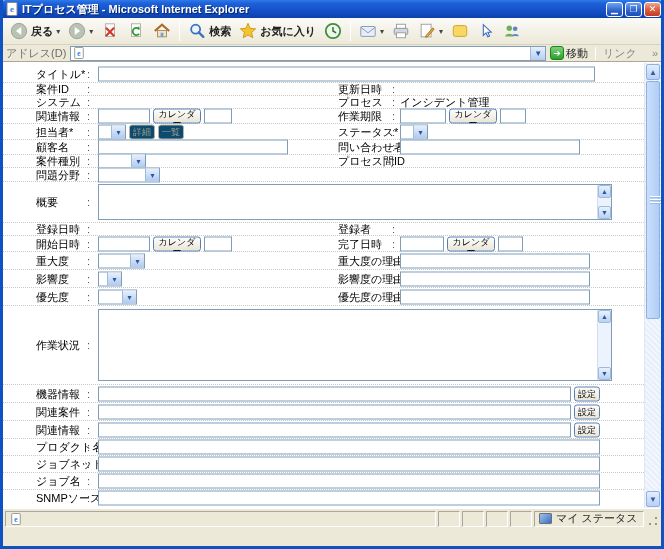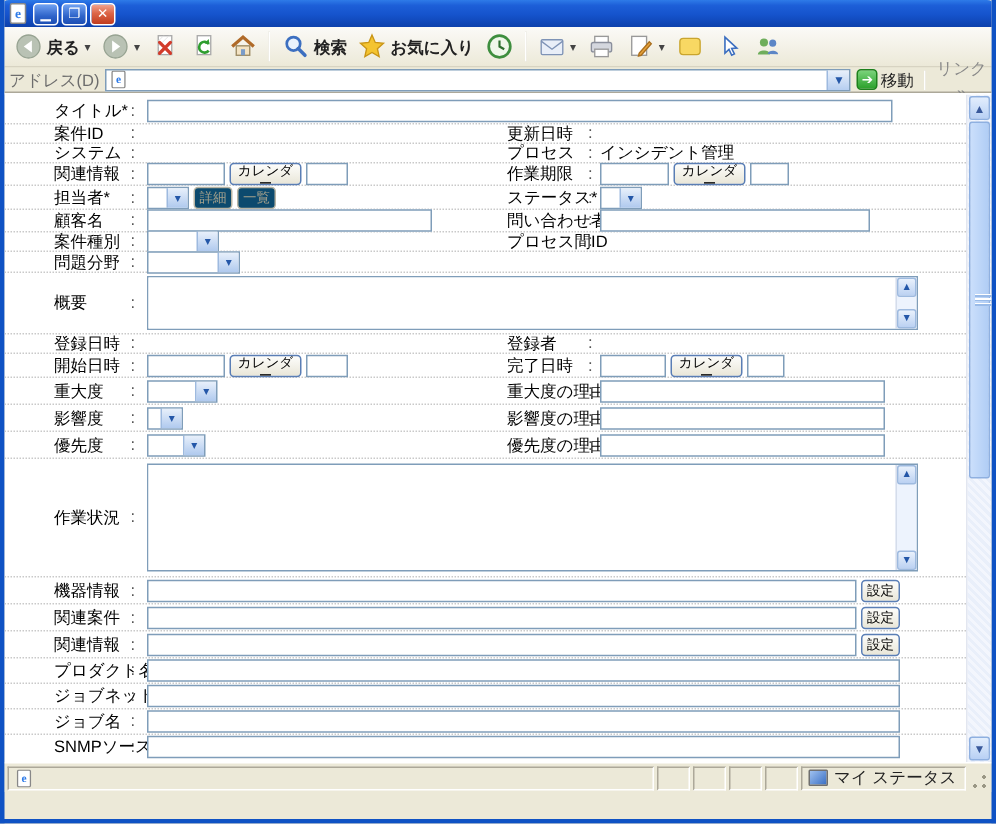--- a/index.html
+++ b/index.html
@@ -40,21 +40,21 @@
   
   .addressbar{height:17px;display:flex;align-items:center;background:#ECE9D8;padding:0 3px;gap:4px;border-bottom:1px solid #ACA899;}
   .addr-label{font-size:11px;color:#6d6d6d;white-space:nowrap;}
   .addr-field{flex:1;height:15px;background:#fff;border:1px solid #7F9DB9;display:flex;align-items:center;padding-left:2px;}
   .addr-field input{flex:1;border:none;outline:none;font-size:11px;height:11px;padding:0 2px;font-family:inherit;}
   .addr-drop{width:15px;height:13px;background:linear-gradient(180deg,#E8F0FB,#B6CEF0);border-left:1px solid #9EBADF;
     display:flex;align-items:center;justify-content:center;font-size:8px;color:#2457A8;}
   .go-btn{display:flex;align-items:center;gap:2px;font-size:11px;color:#222;white-space:nowrap;}
   .go-icon{width:14px;height:14px;border-radius:3px;background:linear-gradient(180deg,#7BD37B,#2BA12B);
     color:#fff;font-size:9px;display:flex;align-items:center;justify-content:center;font-weight:bold;border:1px solid #1d801d;}
-  .links{font-size:11px;color:#888;white-space:nowrap;display:flex;gap:3px;align-items:center;flex-direction:column;}
+  .links{font-size:11px;color:#888;white-space:nowrap;display:flex;gap:15px;align-items:center;}
   
   .content{position:relative;height:446px;background:#fff;border-top:1px solid #fff;overflow:hidden;}
   .formarea{position:absolute;left:0;top:2px;right:17px;}
   .frow{position:relative;border-bottom:1px dotted #c9c9c9;}
   .lab{position:absolute;left:33px;top:50%;transform:translateY(-50%);font-size:11px;color:#000;white-space:nowrap;}
   .lab.r{left:335px;}
   .cln{position:absolute;left:84px;top:50%;transform:translateY(-50%);font-size:11px;color:#555;}
   .cln.r2{left:389px;}
   .fld{position:absolute;left:95px;top:50%;transform:translateY(-50%);display:flex;align-items:center;gap:3px;}
   .fld.fr{left:397px;}
@@ -101,20 +101,21 @@
 
 <div class="window">
 
   <div class="titlebar">
     <span class="title-icon">
       <svg viewBox="0 0 14 14" width="14" height="14">
           <rect x="2" y="0.5" width="10" height="13" rx="1" fill="#fff" stroke="#888"></rect>
           <text x="7" y="10" font-size="9" font-weight="bold" fill="#2E7BE8" text-anchor="middle" font-family="serif">e</text>
         </svg>
     </span>
+    <span class="title-text">ITプロセス管理 - Microsoft Internet Explorer</span>
     <span class="win-buttons">
       <span class="wbtn min">▁</span>
       <span class="wbtn max">❐</span>
       <span class="wbtn close">✕</span>
     </span>
   </div>
 
 
   <div class="toolbar">
     <span class="tbtn">

